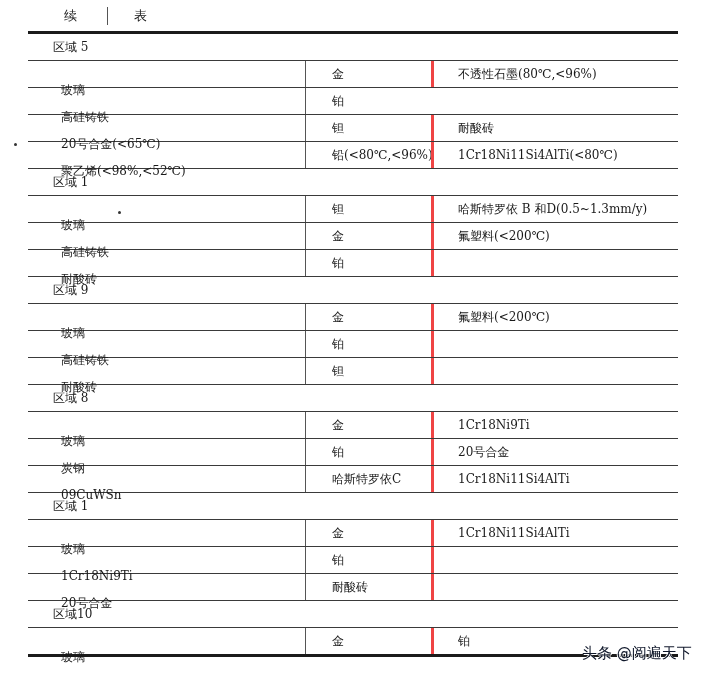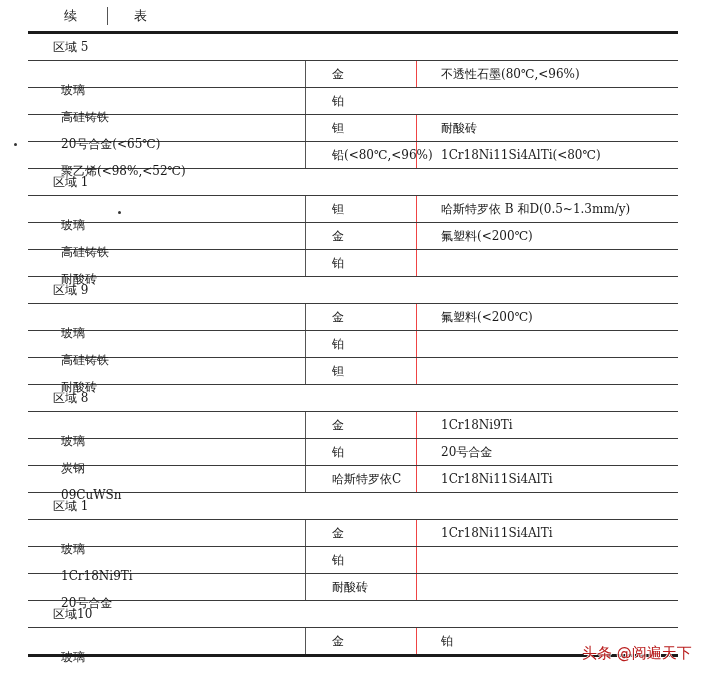--- a/index.html
+++ b/index.html
@@ -10,23 +10,23 @@
   .caption .c2 { margin-left:30px; }
   .table { position:absolute; left:28px; top:31px; width:650px; }
   .rule-top { height:3px; background:#1b1b1b; }
   .rule-bottom { height:3px; background:#1b1b1b; }
   .row { position:relative; height:26px; border-bottom:1px solid #3a3a3a; font-size:12px; }
   .row.last { border-bottom:none; }
   .zone { padding-left:25px; line-height:26px; font-size:12px; }
   .cell { position:absolute; top:0; height:26px; line-height:26px; white-space:nowrap; }
   .c1 { left:33px;margin-top:16px; }
   .c2 { left:277px; padding-left:26px; border-left:1px solid #555; }
-  .c3 { left:388px; padding-left:24px; border-left:1px solid #ef4444; }
+  .c3 { left:403px; padding-left:24px; border-left:3px solid #ef4444; }
   .watermark { position:absolute; left:582px; top:644px; font-family:"DejaVu Sans","Liberation Sans",sans-serif;
-               font-size:15px; color:#b91c1c; text-shadow:1px 1px 0 #fff, -1px 0 0 #fff; }
+               font-size:15px; color:#0f172a; text-shadow:1px 1px 0 #fff, -1px 0 0 #fff; }
   .dot { position:absolute; width:3px; height:3px; background:#333; border-radius:50%; }
 </style>
 </head>
 <body>
 
 <div class="caption">
   <span>续</span><span class="c2">表</span>
 </div>
 
 <div class="table">

